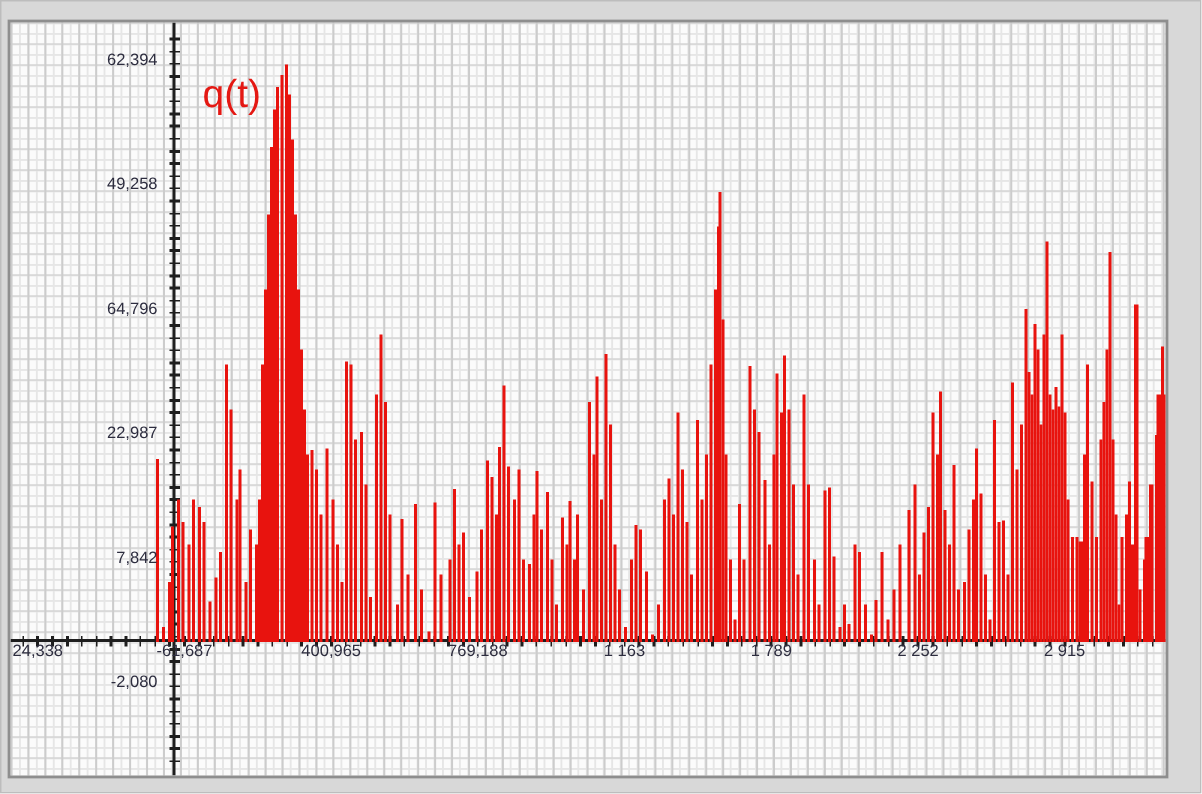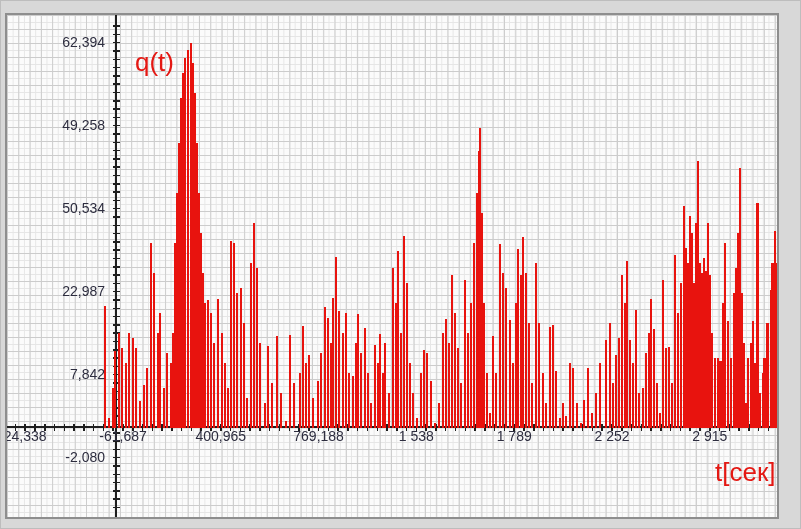--- a/index.html
+++ b/index.html
@@ -29,21 +29,21 @@
   }
   .axis-line{position:absolute;background:#1e1e1e;}
   #x-axis{left:0;width:770px;top:411px;height:2px;}
   #y-axis{top:0;height:502px;left:108px;width:2px;}
   .tick{position:absolute;background:#1e1e1e;}
   .tick.x{width:1.5px;height:7px;top:408.5px;}
   .tick.y{height:1.5px;width:7px;left:105.5px;}
   .spike{position:absolute;width:2.5px;}
   .tick-label{
     position:absolute;
-    font-size:14px;
+    font-size:11px;
     letter-spacing:0px;
     white-space:nowrap;
   }
   .tick-label.x{transform:translateX(-50%);top:413px;}
   .tick-label.y{text-align:right;}
   .axis-title{
     position:absolute;
     font-size:26px;
     font-weight:500;
     white-space:nowrap;
@@ -423,27 +423,26 @@
         <div class="spike" style="left: 766.611px; top: 216.007px; height: 196.993px; background: rgb(232, 19, 14);"></div>
         <div class="spike" style="left: 768.513px; top: 248.233px; height: 164.767px; background: rgb(232, 19, 14);"></div>
         <div class="spike" style="left: 770.627px; top: 288.041px; height: 124.959px; background: rgb(232, 19, 14);"></div>
         <div class="spike" style="left: 771.473px; top: 329.114px; height: 83.8864px; background: rgb(232, 19, 14);"></div>
       </div>
     <div id="labels-layer">
         <div class="tick-label x" style="left: 18.2002px; color: rgb(45, 45, 63);">24,338</div>
         <div class="tick-label x" style="left: 116px; color: rgb(45, 45, 63);">-61,687</div>
         <div class="tick-label x" style="left: 213.8px; color: rgb(45, 45, 63);">400,965</div>
         <div class="tick-label x" style="left: 311.6px; color: rgb(45, 45, 63);">769,188</div>
-        <div class="tick-label x" style="left: 409.343px; color: rgb(45, 45, 63);">1 538</div>
+        <div class="tick-label x" style="left: 409.343px; color: rgb(45, 45, 63);">1 163</div>
         <div class="tick-label x" style="left: 507.217px; color: rgb(45, 45, 63);">1 789</div>
         <div class="tick-label x" style="left: 605.09px; color: rgb(45, 45, 63);">2 252</div>
         <div class="tick-label x" style="left: 702.752px; color: rgb(45, 45, 63);">2 915</div>
         <div class="tick-label y" style="top: 18.7448px; right: 672px; color: rgb(45, 45, 63);">62,394</div>
         <div class="tick-label y" style="top: 101.749px; right: 672px; color: rgb(45, 45, 63);">49,258</div>
-        <div class="tick-label y" style="top: 184.746px; right: 672px; color: rgb(45, 45, 63);">50,534</div>
+        <div class="tick-label y" style="top: 184.746px; right: 672px; color: rgb(45, 45, 63);">64,796</div>
         <div class="tick-label y" style="top: 267.75px; right: 672px; color: rgb(45, 45, 63);">22,987</div>
         <div class="tick-label y" style="top: 350.747px; right: 672px; color: rgb(45, 45, 63);">7,842</div>
         <div class="tick-label y" style="top: 433.751px; right: 672px; color: rgb(45, 45, 63);">-2,080</div>
       </div>
     <div id="ylab" class="axis-title" style="color: rgb(228, 24, 19);">q(t)</div>
-    <div id="xlab" class="axis-title" style="color: rgb(228, 24, 19);">t[сек]</div>
   </div>
 </div>
 
 </body></html>

